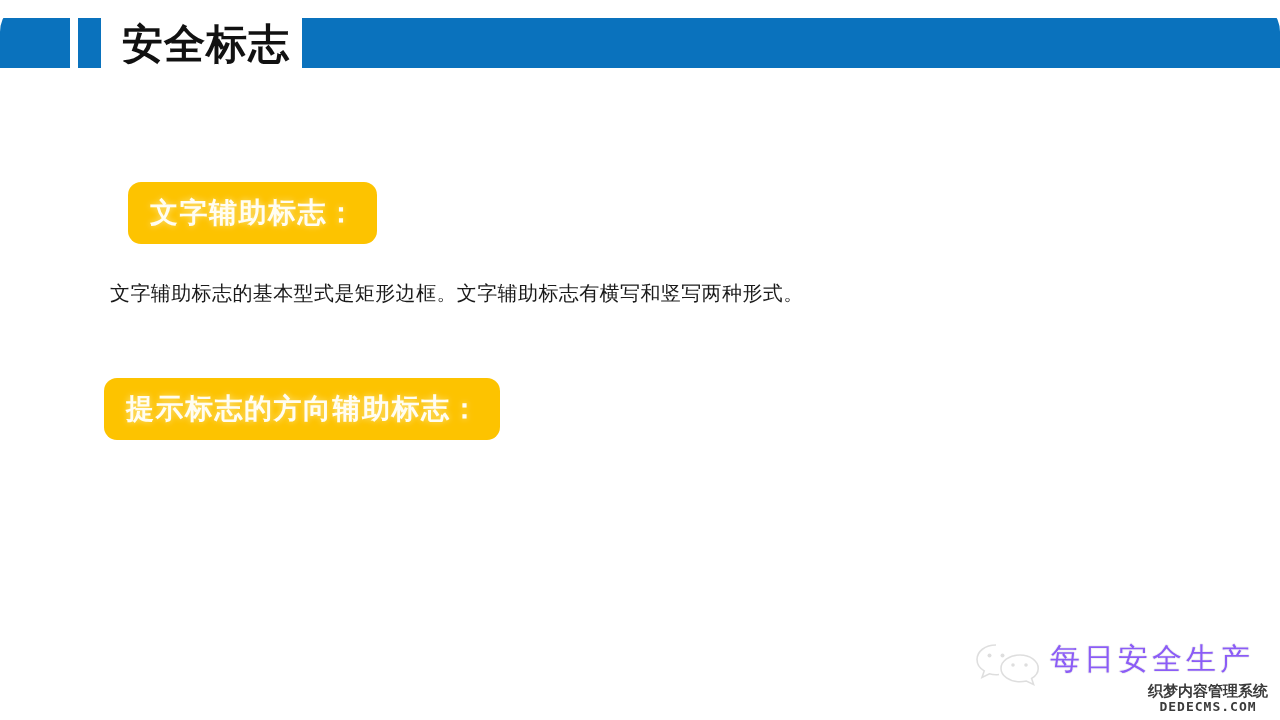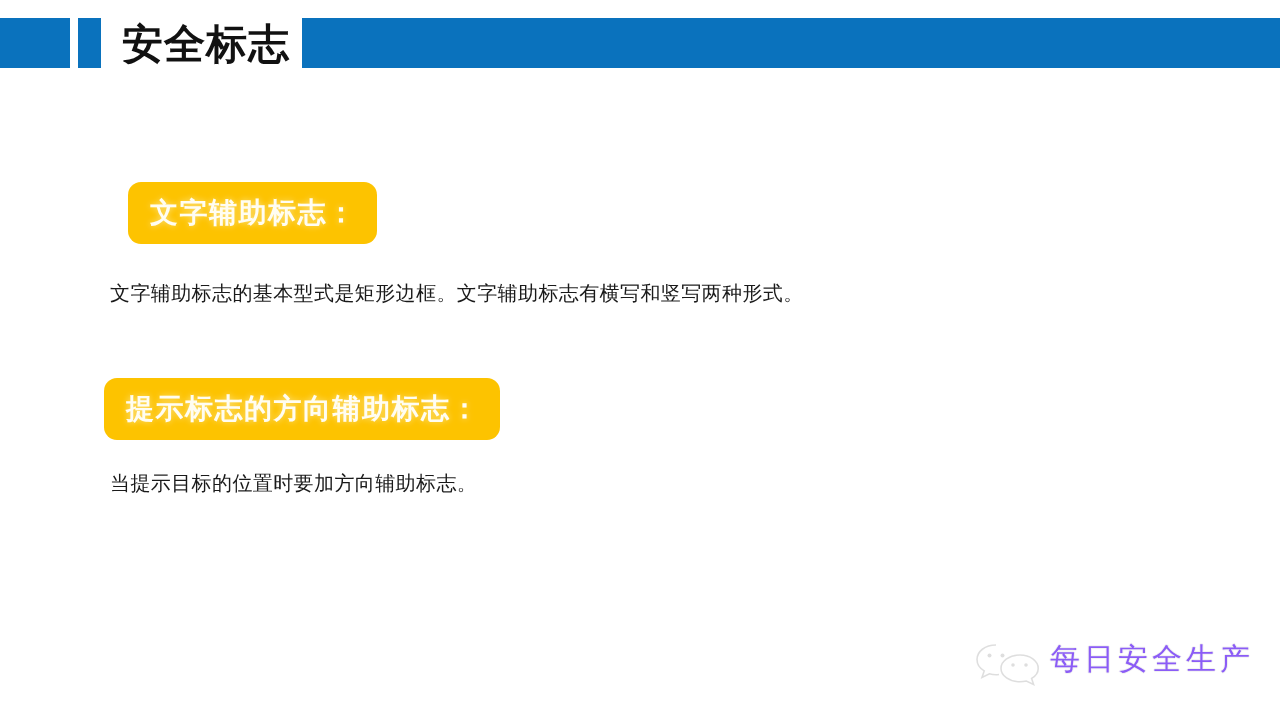--- a/index.html
+++ b/index.html
@@ -9,20 +9,21 @@
   }
   body {
     font-family: "Liberation Sans", "DejaVu Sans", sans-serif;
   }
   #slide {
     position: relative;
     width: 1280px;
     height: 720px;
     background: #ffffff;
     overflow: hidden;
+    border-radius: 32px;
   }
 
   
   #header {
     position: absolute;
     left: 0;
     top: 0;
     width: 1280px;
     height: 92px;
   }
@@ -184,33 +185,36 @@
   </div>
 
   <div id="content">
 
     <div class="badge" id="badge-1">文字辅助标志：</div>
 
     <div class="body-text" id="para-1">文字辅助标志的基本型式是矩形边框。文字辅助标志有横写和竖写两种形式。</div>
 
     <div class="badge" id="badge-2">提示标志的方向辅助标志：</div>
 
-    <div class="body-text" id="para-2">当提示目标的位置时要加方向辅助标志。</div>
 
   </div>
 
   <div id="watermark">
     <svg id="wechat-icon" viewBox="0 0 70 46">
       <g fill="none" stroke="#b8b8b8" stroke-width="1.6">
         <path d="M22 5 C11 5 3 11.5 3 19.5 C3 24.2 5.8 28.3 10.2 30.9 L8 37.5 L15.4 33.8 C17.5 34.4 19.7 34.7 22 34.7 C23 34.7 24 34.6 25 34.5"></path>
         <path d="M46 15 C35.5 15 27 21 27 28.4 C27 35.8 35.5 41.8 46 41.8 C48.2 41.8 50.3 41.5 52.3 41 L59.6 44.4 L57.6 38.4 C61.6 36 64.2 32.4 64.2 28.4 C64.2 21 56 15 46 15 Z"></path>
       </g>
       <g fill="#b8b8b8">
         <circle cx="15.5" cy="15.5" r="2"></circle>
         <circle cx="28.5" cy="15.5" r="2"></circle>
         <circle cx="39" cy="25" r="1.8"></circle>
         <circle cx="52" cy="25" r="1.8"></circle>
       </g>
     </svg>
     <div id="watermark-text">每日安全生产</div>
+    <div id="dede-wrap">
+      <div id="dede-cn">织梦内容管理系统</div>
+      <div id="dede-en">DEDECMS.COM</div>
+    </div>
   </div>
 
 </div>
 
 </body></html>

